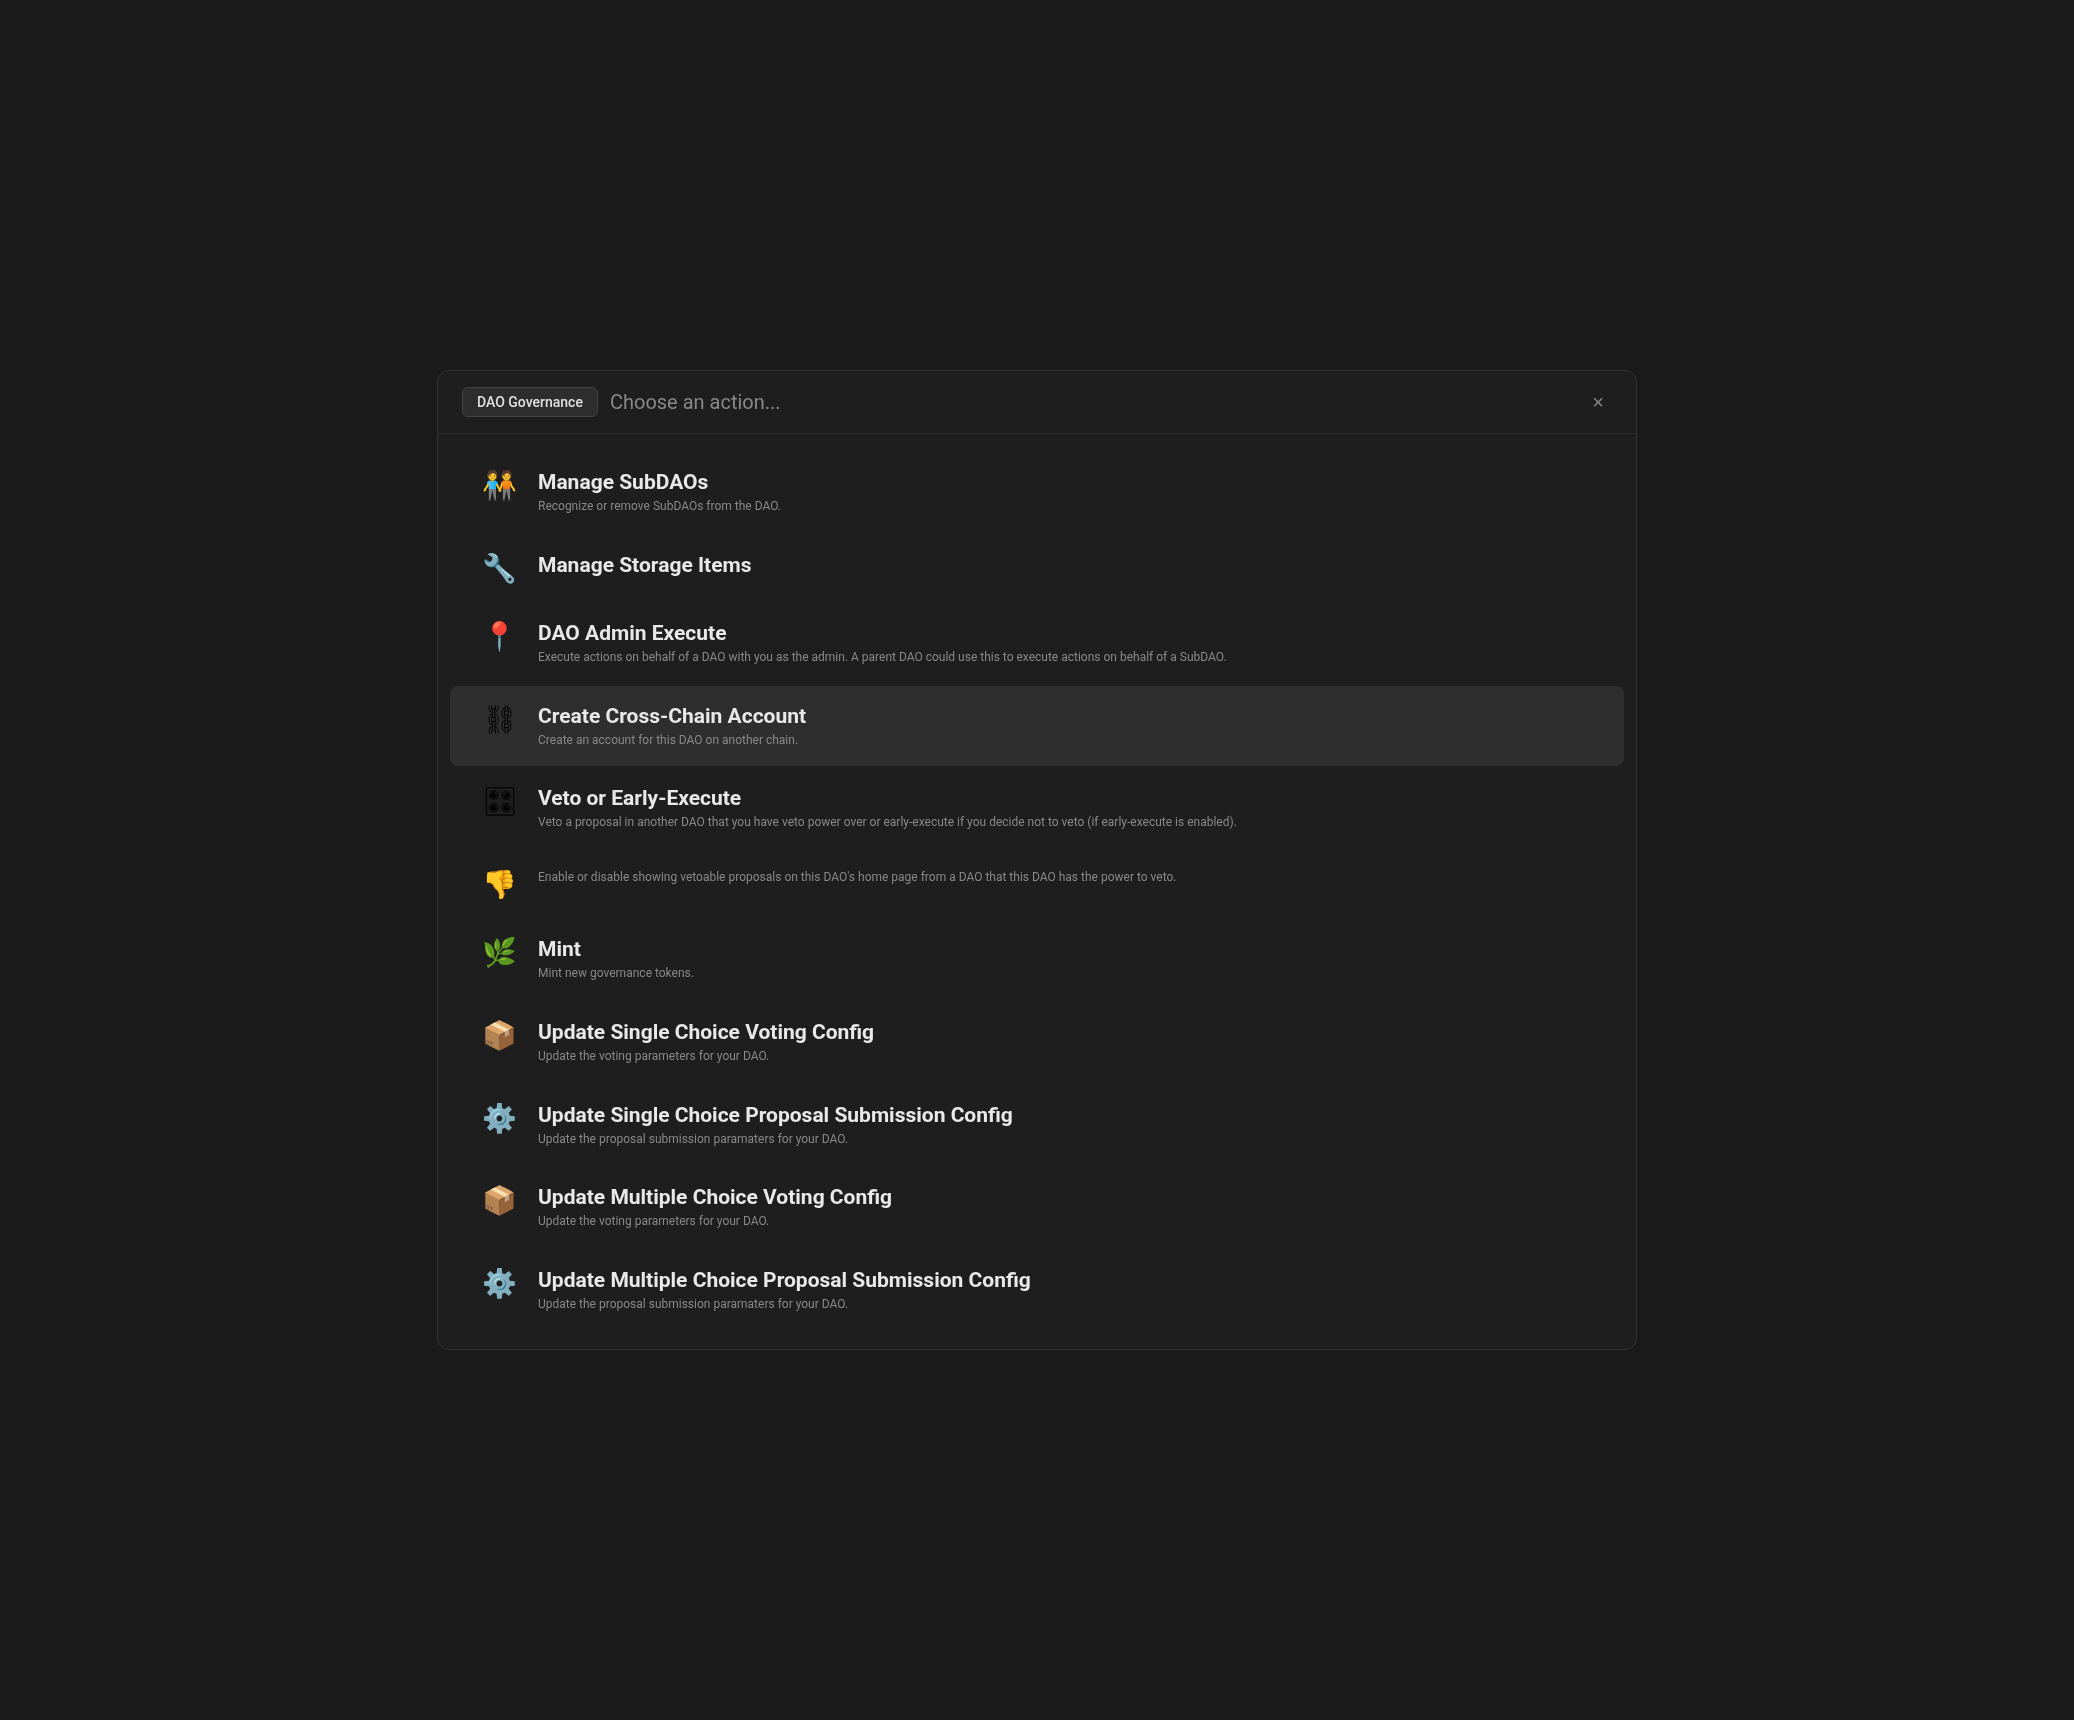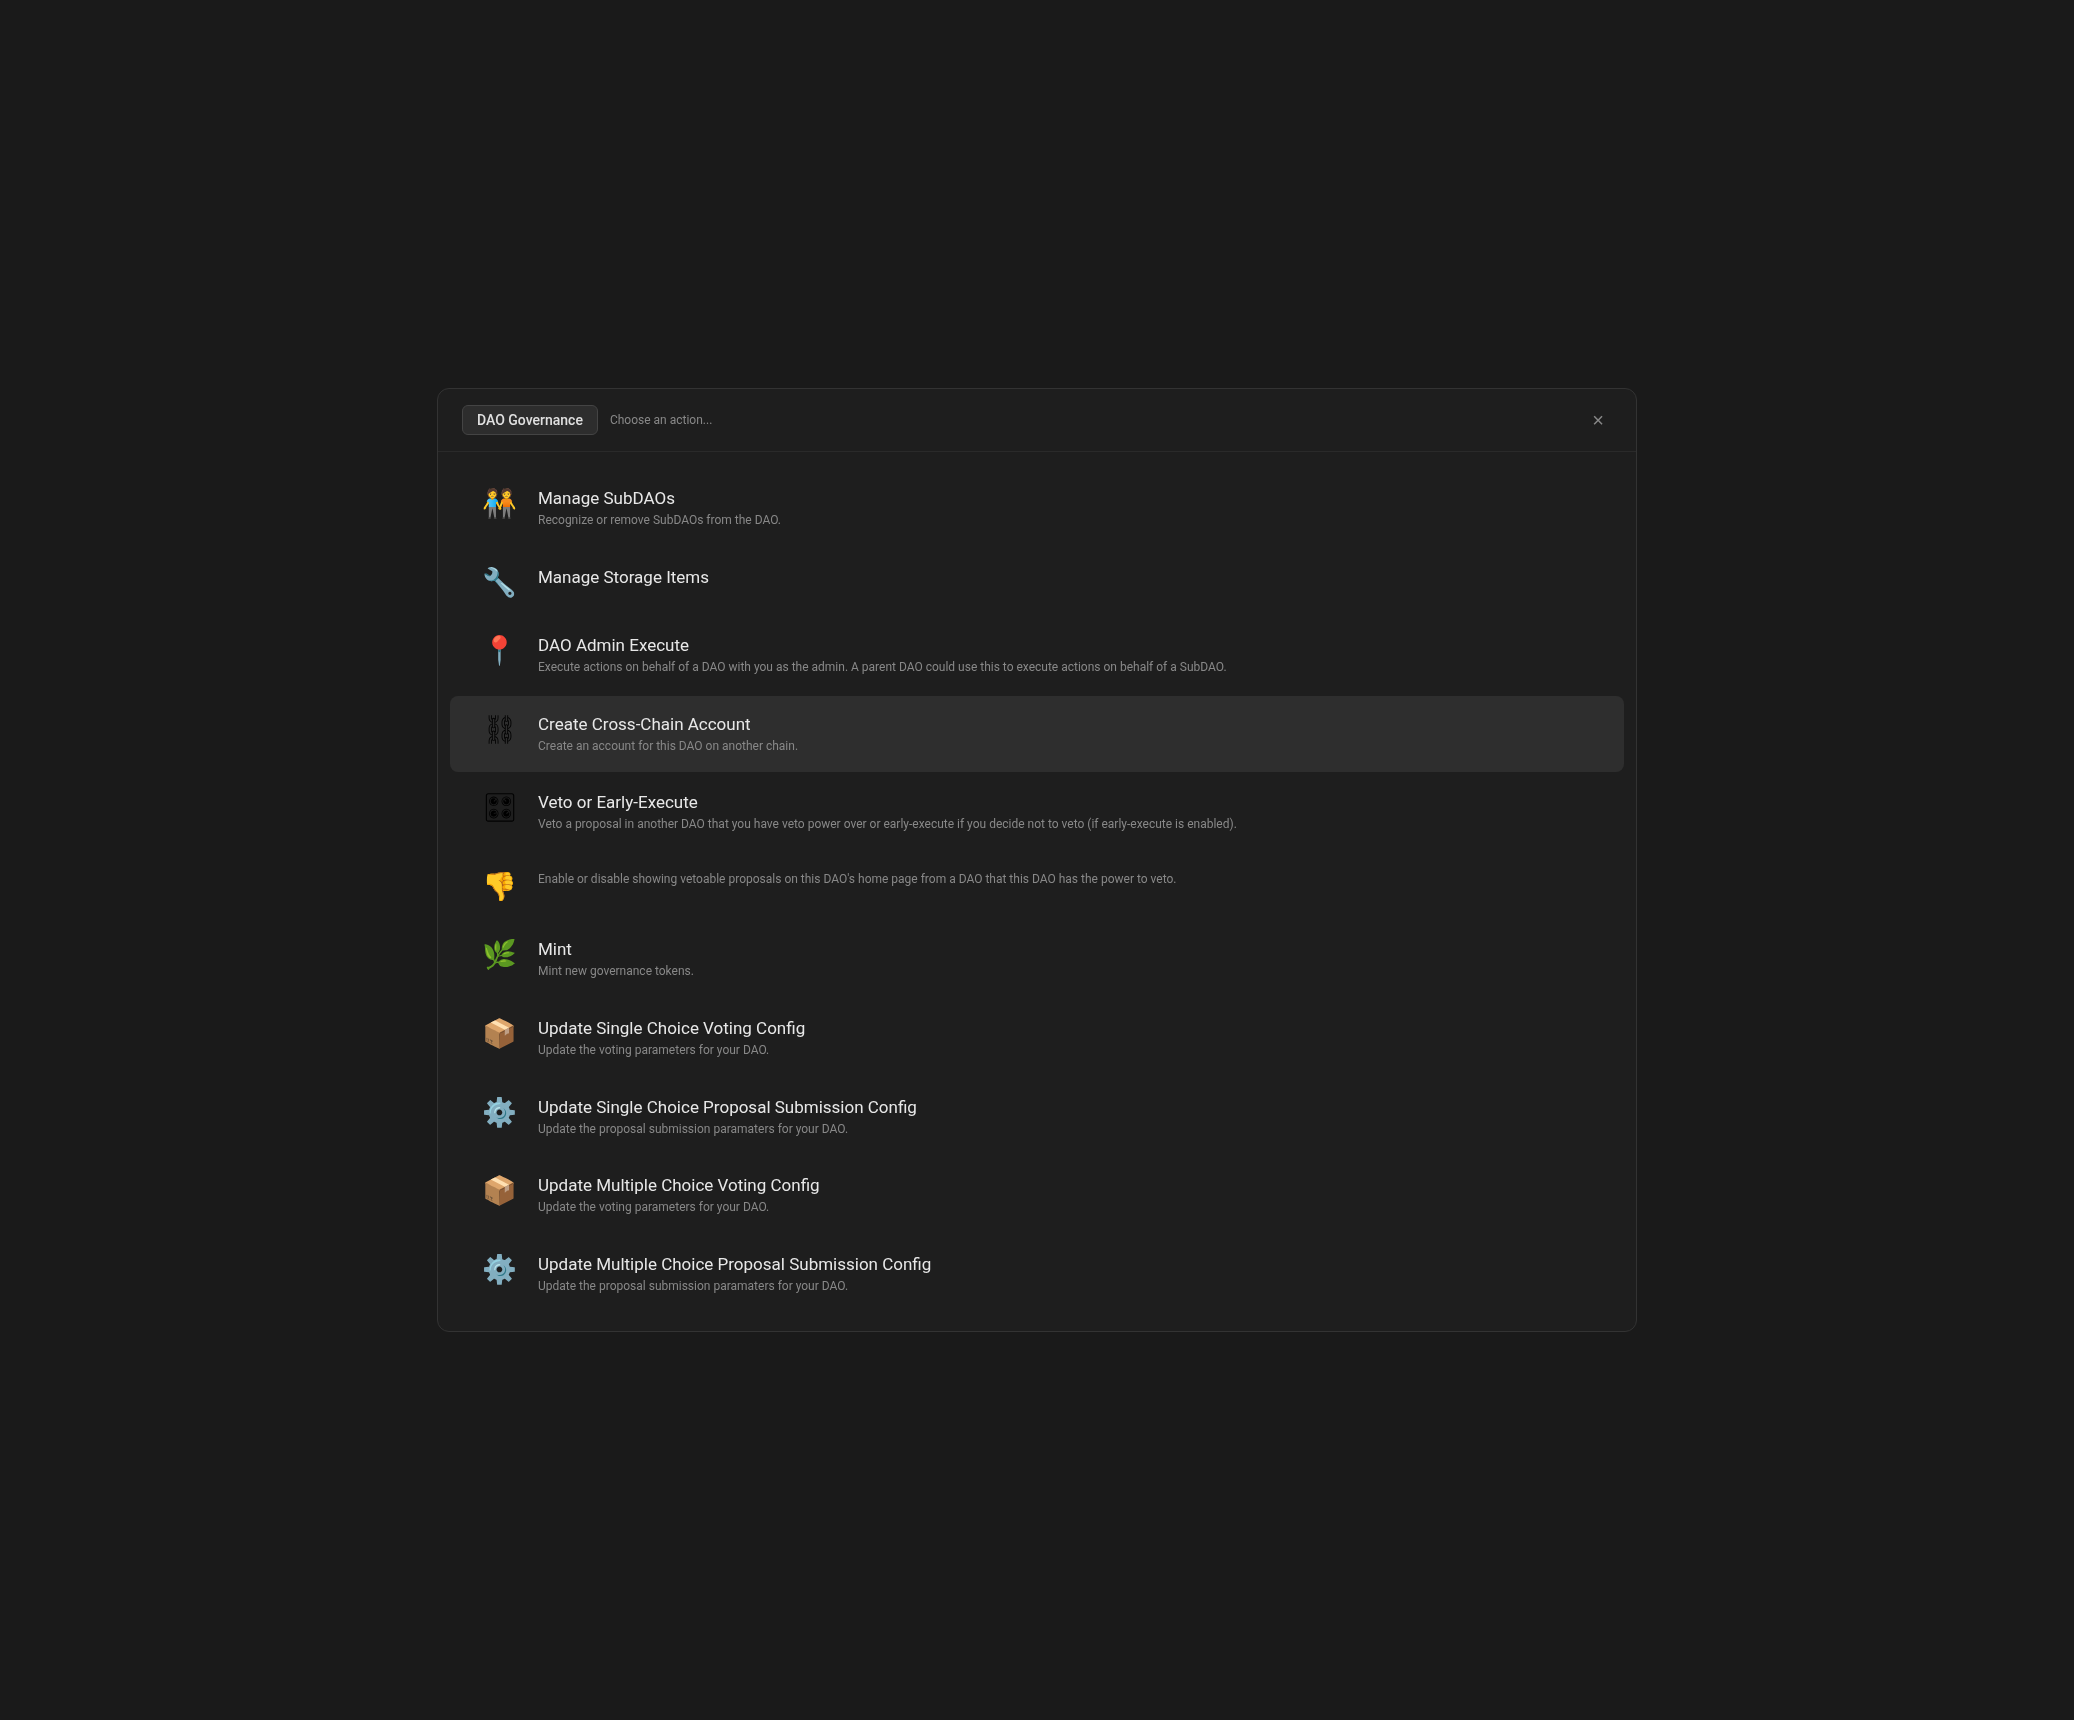--- a/index.html
+++ b/index.html
@@ -39,21 +39,21 @@
       color: #e0e0e0;
       padding: 6px 14px;
       border-radius: 6px;
       font-size: 14px;
       font-weight: 500;
       white-space: nowrap;
     }
 
     .header-subtitle {
       color: #888;
-      font-size: 12px;
+      font-size: 20px;
       flex: 1;
     }
 
     .close-button {
       background: none;
       border: none;
       color: #888;
       font-size: 20px;
       cursor: pointer;
       padding: 4px 8px;
@@ -87,22 +87,22 @@
       text-align: center;
       margin-top: 2px;
     }
 
     .menu-content {
       flex: 1;
     }
 
     .menu-title {
       color: #e8e8e8;
-      font-size: 17px;
-      font-weight: 400;
+      font-size: 21px;
+      font-weight: 700;
       margin-bottom: 4px;
     }
 
     .menu-description {
       color: #888;
       font-size: 12px;
       line-height: 1.4;
     }
   </style>
 </head>

